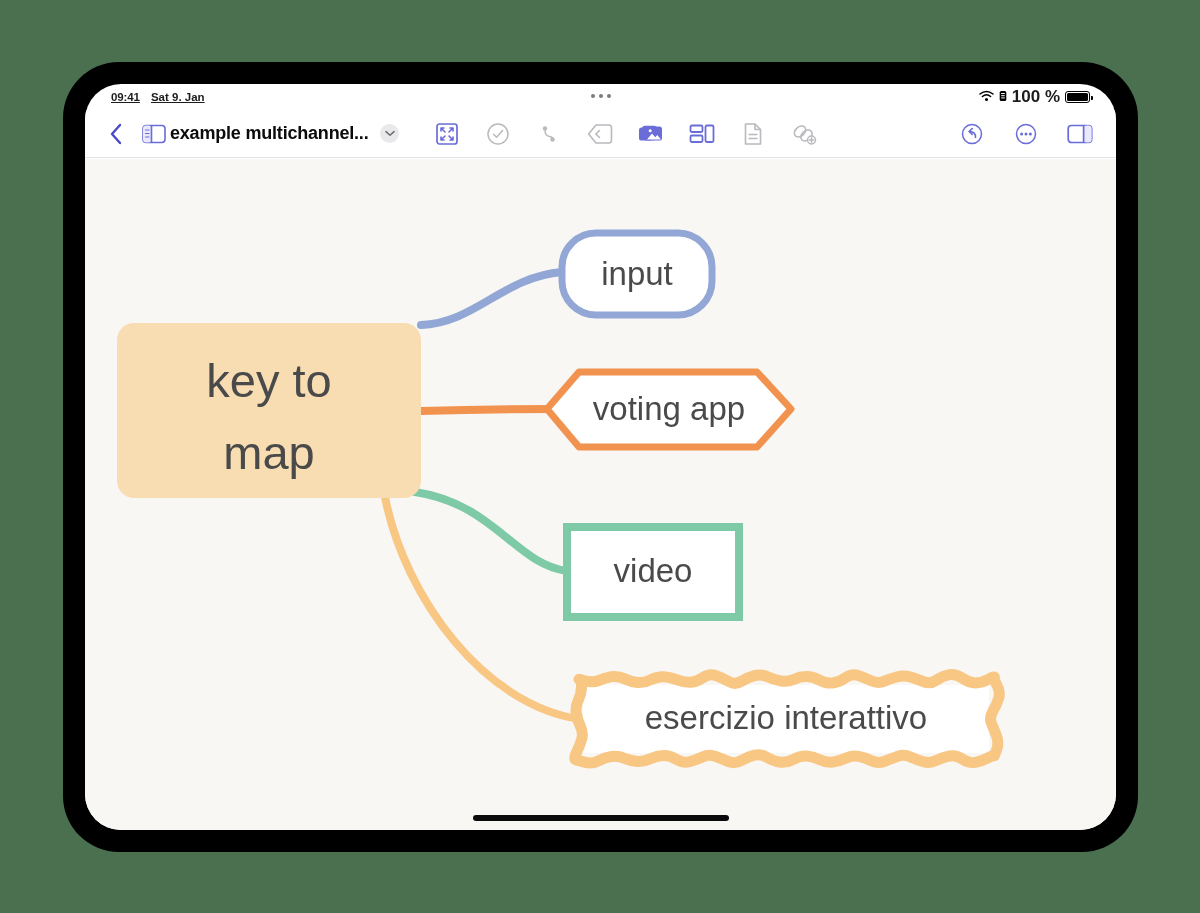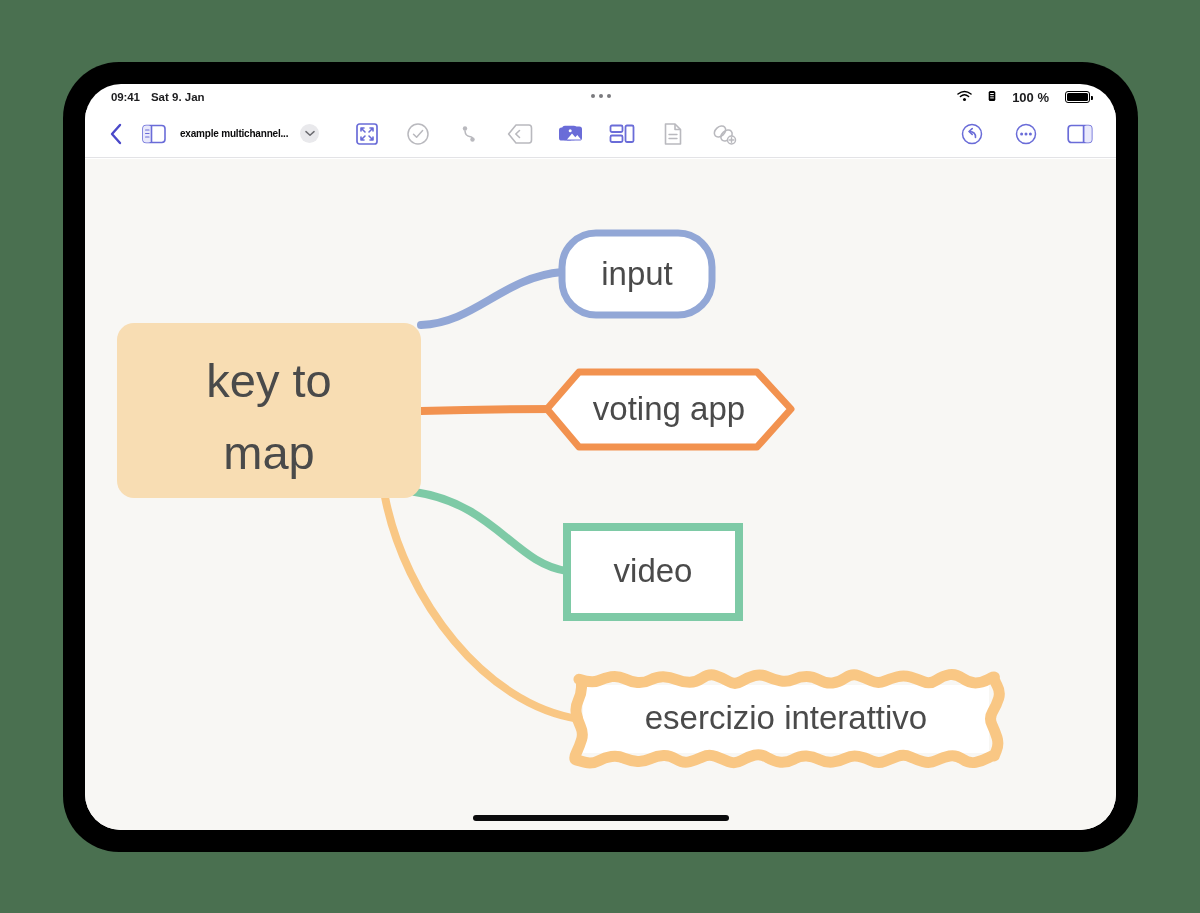--- a/index.html
+++ b/index.html
@@ -42,43 +42,43 @@
     left: 0; top: 0;
     width: 100%;
     height: 26px;
     display: flex;
     align-items: center;
     padding: 0 26px;
     font-size: 11.5px;
     font-weight: bold;
     color: #1c1c1e;
   }
-  #status-left { display: flex; align-items: flex-end; gap: 11px; }
+  #status-left { display: flex; align-items: flex-end; gap: 11px; text-decoration: underline; }
   #status-time { letter-spacing: -0.1px; }
   #status-date { font-weight: bold; }
   #status-center-dots {
     position: absolute;
     left: 50%;
     top: 10px;
     transform: translateX(-50%);
     display: flex;
     gap: 4px;
   }
   #status-center-dots i {
     display: block;
     width: 4px; height: 4px;
     border-radius: 50%;
     background: #7a7a7e;
   }
   #status-right {
     margin-left: auto;
     display: flex;
     align-items: center;
-    gap: 16px;
-    font-size: 13px;
+    gap: 5px;
+    font-size: 17px;
     font-weight: bold;
   }
   .battery-shell {
     width: 25px; height: 12px;
     border: 1.3px solid #000;
     border-radius: 3px;
     position: relative;
     display: inline-block;
   }
   .battery-shell::after {
@@ -117,24 +117,23 @@
     flex: 0 0 auto;
     cursor: pointer;
     background: none;
     border: none;
   }
 
   #back-chevron { width: 26px; height: 30px; }
   #sidebar-toggle-left { width: 32px; height: 30px; margin-left: 9px; }
 
   #doc-title {
-    font-size: 10px;
+    font-size: 18px;
     font-weight: bold;
     color: #0b0b0c;
-    margin-left: 10px;
     white-space: nowrap;
     letter-spacing: -0.2px;
   }
 
   #title-chevron {
     width: 19px; height: 19px;
     border-radius: 50%;
     background: #e9e9ec;
     margin-left: 12px;
     display: flex;

